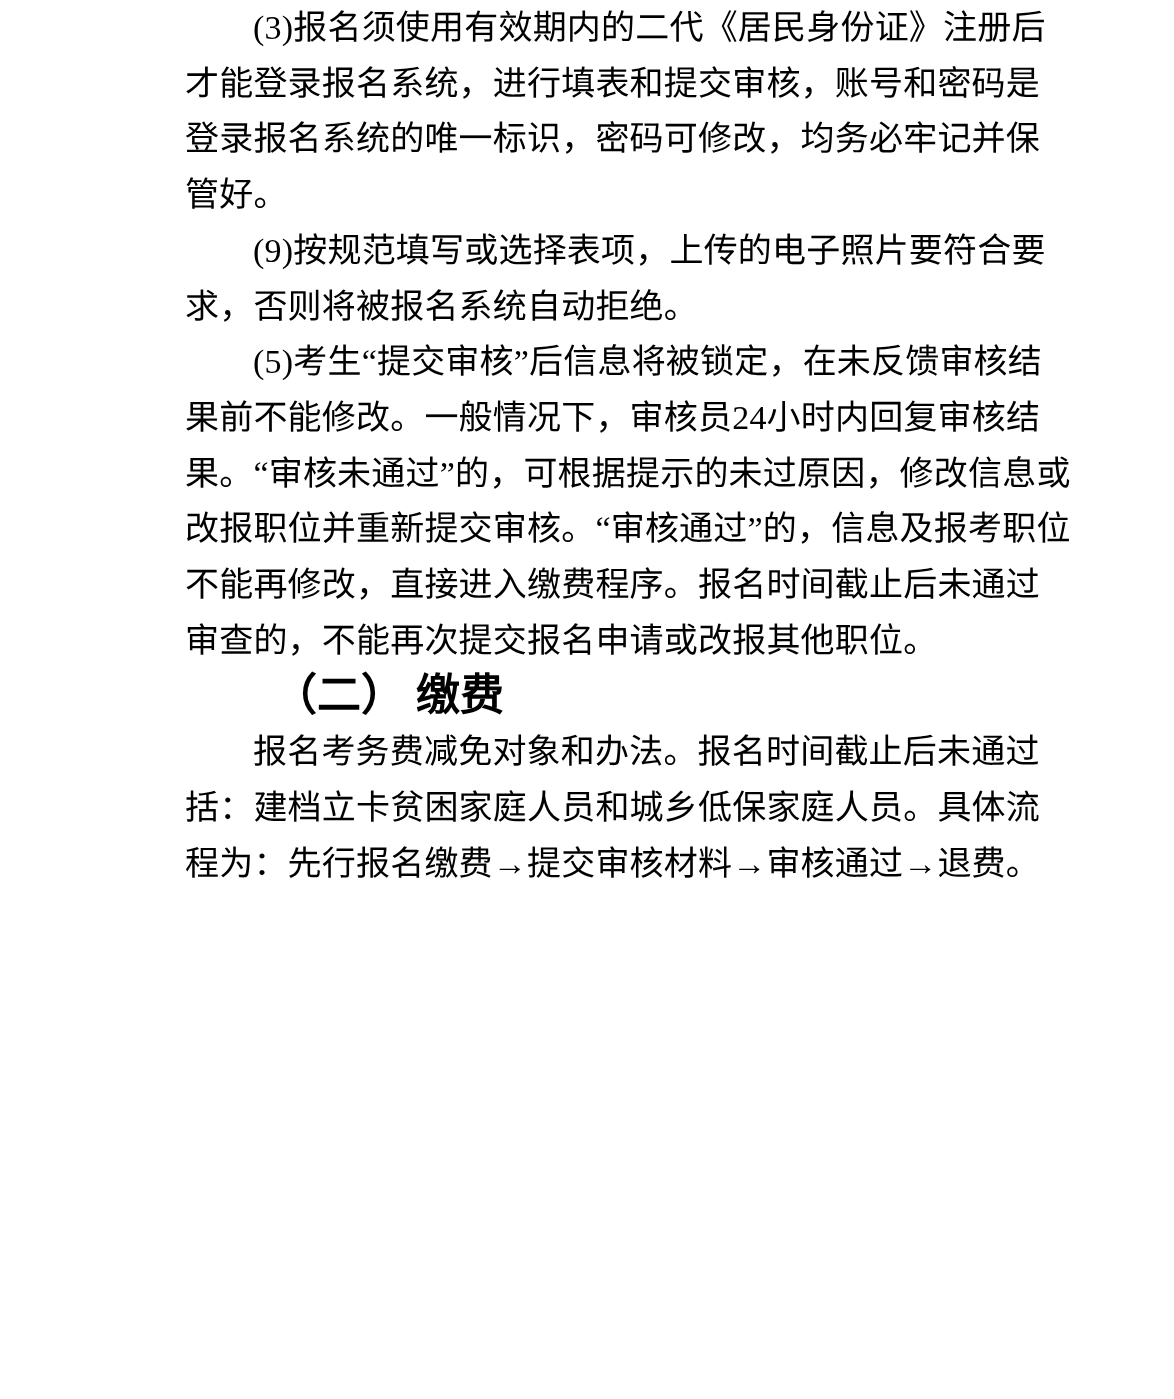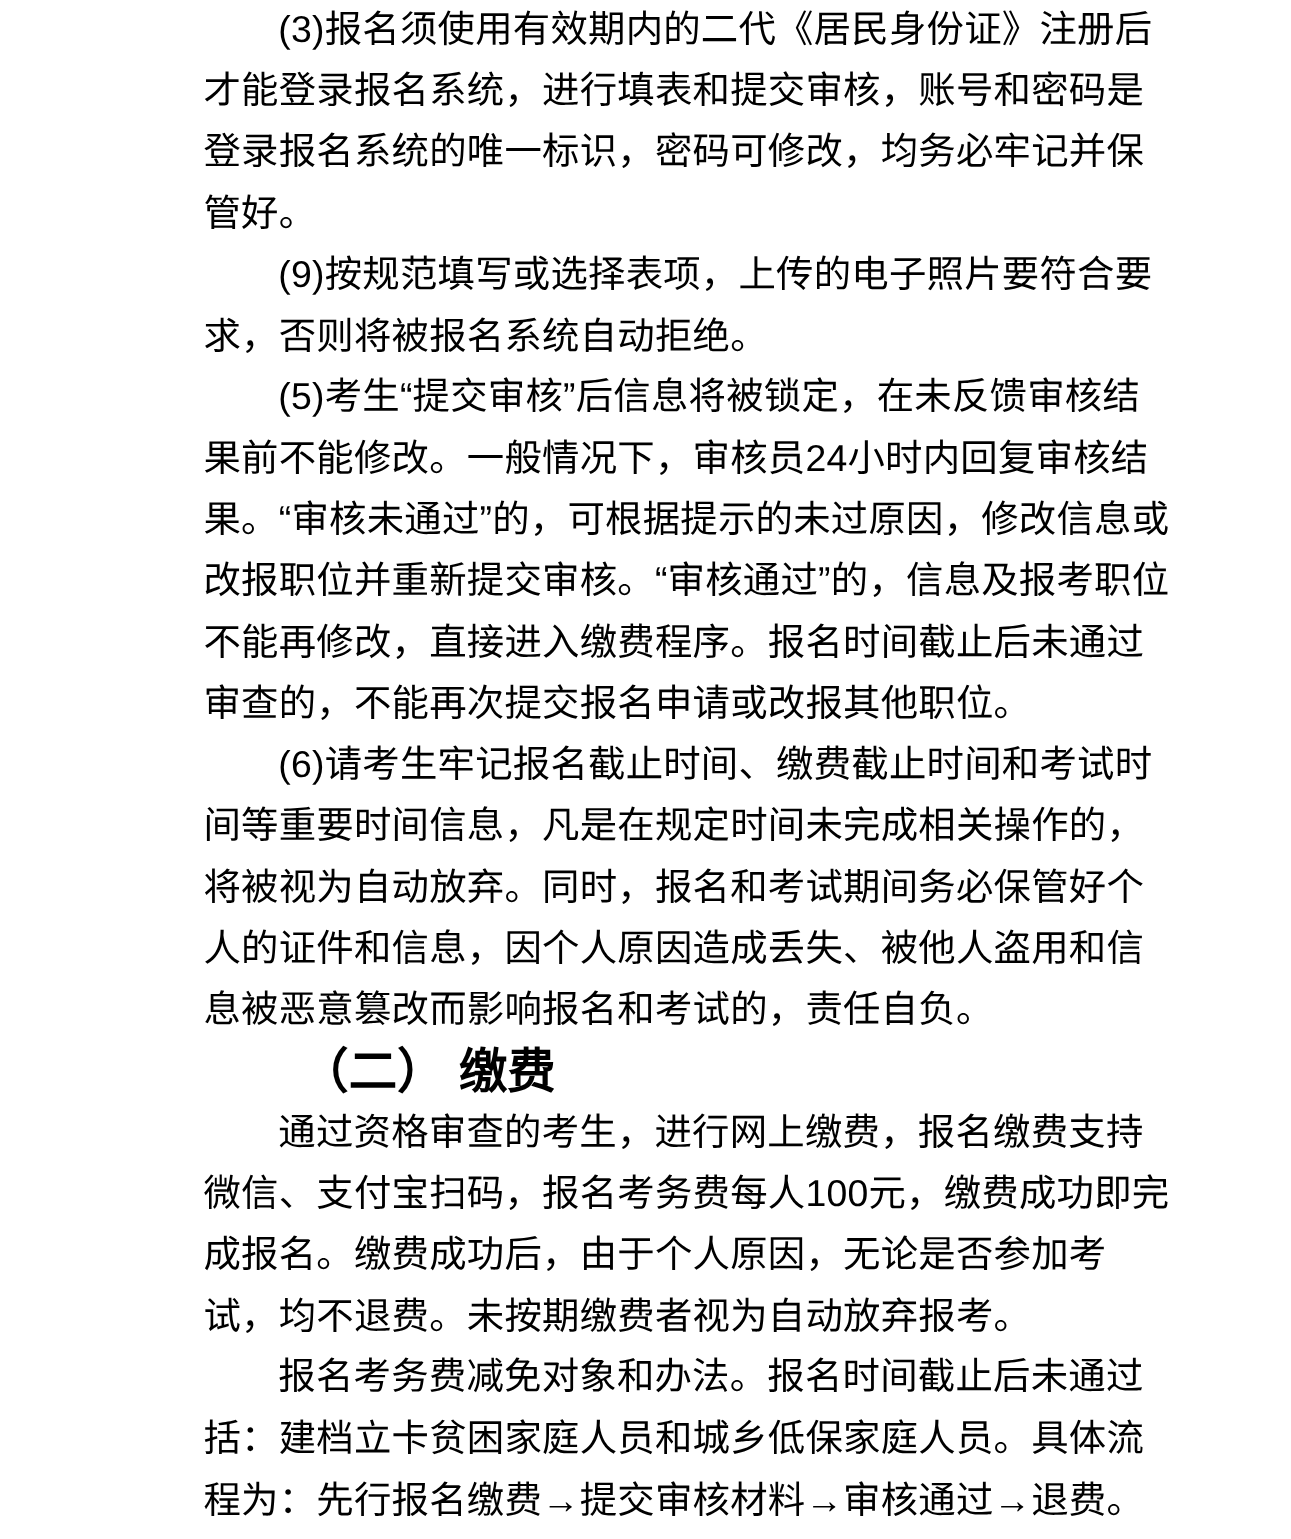--- a/index.html
+++ b/index.html
@@ -11,21 +11,21 @@
   body {
     width: 1174px;
     height: 1399px;
     overflow: hidden;
   }
   .page {
     box-sizing: border-box;
     width: 1174px;
     height: 1399px;
     padding: 0 100px 0 185px;
-    font-family: Liberation Sans, sans-serif;
+    font-family: Liberation Serif, serif;
     font-size: 34px;
     line-height: 55.7px;
     color: #000000;
   }
   .para {
     margin: 0;
     white-space: pre;        
     text-indent: 2em;        
     font-weight: normal;
     letter-spacing: 0.2px;
@@ -48,26 +48,17 @@
 登录报名系统的唯一标识，密码可修改，均务必牢记并保
 管好。</p>
   <p class="para">(9)按规范填写或选择表项，上传的电子照片要符合要
 求，否则将被报名系统自动拒绝。</p>
   <p class="para">(5)考生“提交审核”后信息将被锁定，在未反馈审核结
 果前不能修改。一般情况下，审核员24小时内回复审核结
 果。“审核未通过”的，可根据提示的未过原因，修改信息或
 改报职位并重新提交审核。“审核通过”的，信息及报考职位
 不能再修改，直接进入缴费程序。报名时间截止后未通过
 审查的，不能再次提交报名申请或改报其他职位。</p>
-  <p class="para">(6)请考生牢记报名截止时间、缴费截止时间和考试时
-间等重要时间信息，凡是在规定时间未完成相关操作的，
-将被视为自动放弃。同时，报名和考试期间务必保管好个
-人的证件和信息，因个人原因造成丢失、被他人盗用和信
-息被恶意篡改而影响报名和考试的，责任自负。</p>
   <h2 class="heading">（二） 缴费</h2>
-  <p class="para">通过资格审查的考生，进行网上缴费，报名缴费支持
-微信、支付宝扫码，报名考务费每人100元，缴费成功即完
-成报名。缴费成功后，由于个人原因，无论是否参加考
-试，均不退费。未按期缴费者视为自动放弃报考。</p>
   <p class="para">报名考务费减免对象和办法。报名时间截止后未通过
 括：建档立卡贫困家庭人员和城乡低保家庭人员。具体流
 程为：先行报名缴费→提交审核材料→审核通过→退费。</p>
 </main>
 
 </body></html>

